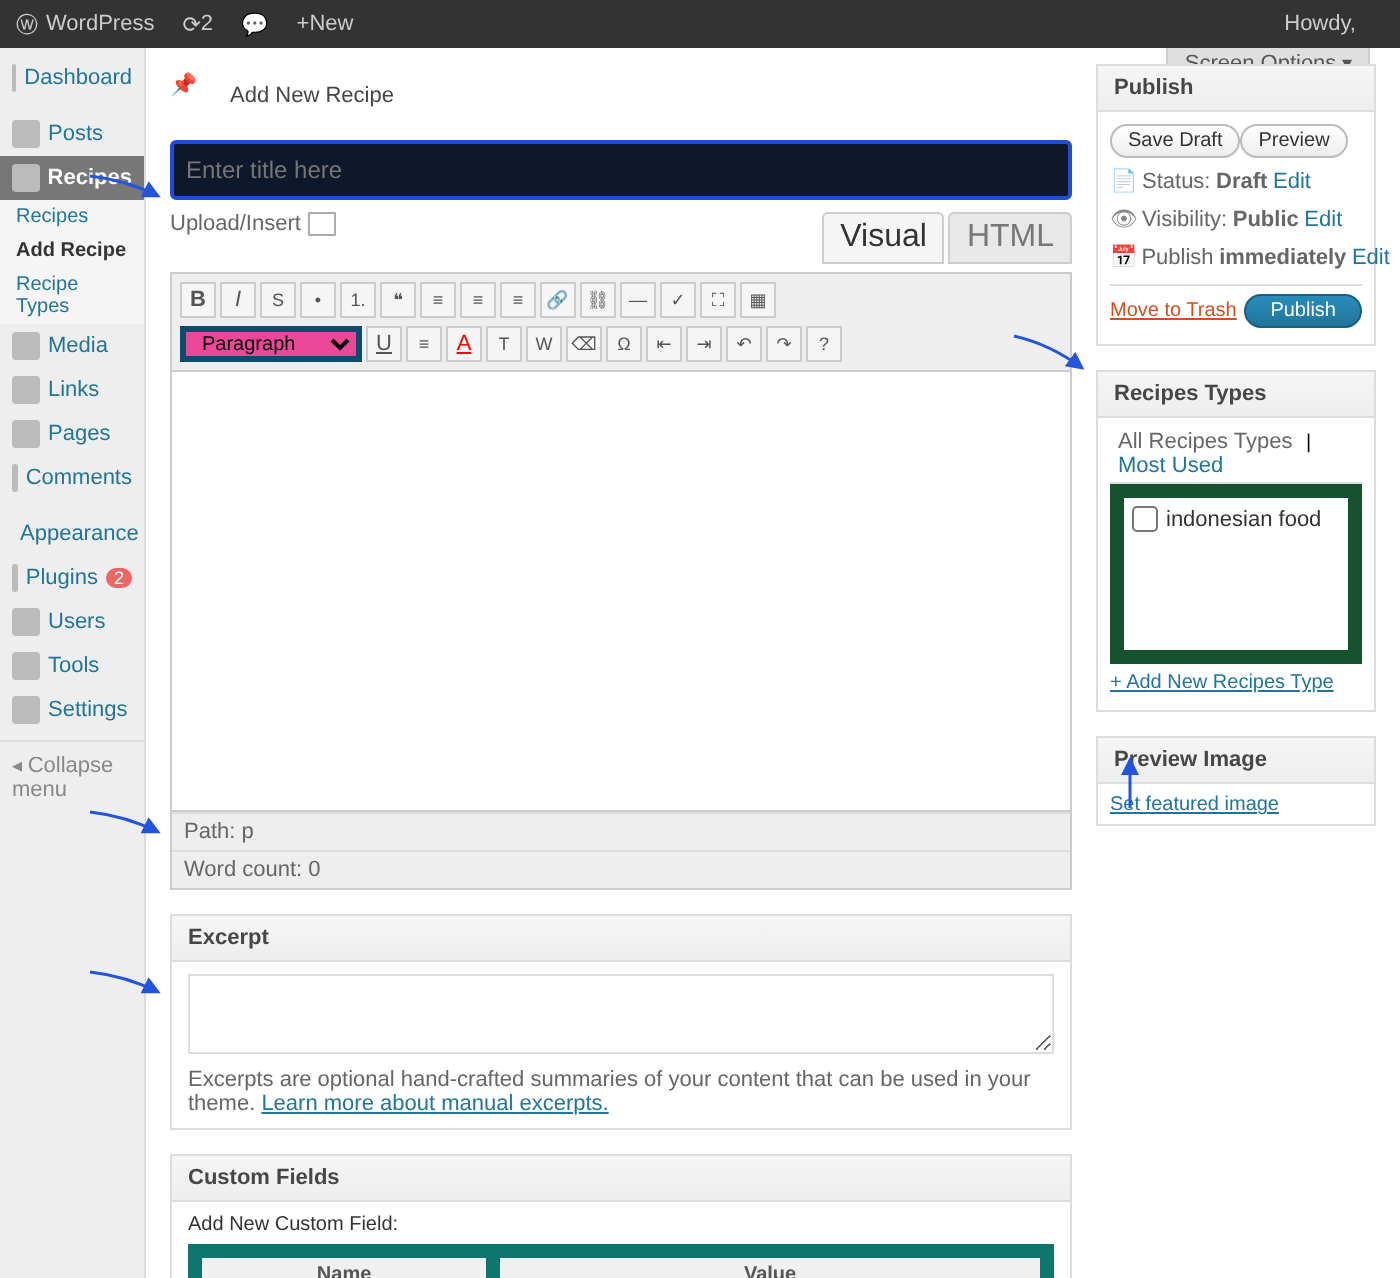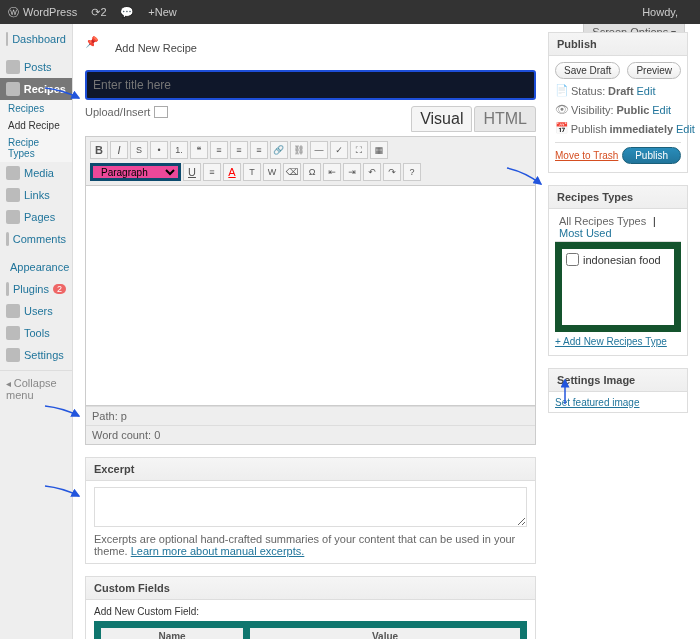--- a/index.html
+++ b/index.html
@@ -7,21 +7,21 @@
 .topbar{background:#333;color:#ccc;height:24px;display:flex;align-items:center;padding:0 8px;font-size:11px}
 .topbar .tb-item{margin-right:14px;color:#ccc;cursor:pointer;display:flex;align-items:center}
 .topbar .tb-right{margin-left:auto}
 .topbar .icon{margin-right:4px}
 .screen-opts{background:#dfdfdf;color:#555;font-size:10px;padding:2px 8px;border-radius:0 0 3px 3px;position:absolute;right:15px;top:24px;border:1px solid #ccc;border-top:none;cursor:pointer}
 .wrap{display:flex}
 .sidebar{width:73px;background:#eee;border-right:1px solid #ddd;padding-top:4px;min-height:610px}
 .sidebar .menu-item{padding:4px 6px;color:#21759b;cursor:pointer;display:flex;align-items:center;font-size:10px}
 .sidebar .menu-item.current{background:#777;color:#fff;font-weight:bold}
 .sidebar .sub{padding:3px 6px 3px 8px;color:#21759b;font-size:10px;cursor:pointer;background:#f5f5f5}
-.sidebar .sub.bold{font-weight:normal;color:#333}
+.sidebar .sub.bold{font-weight:bold;color:#333}
 .sidebar .mi-icon{width:14px;height:14px;margin-right:4px;display:inline-block;background:#bbb;border-radius:2px}
 .sidebar .sep{height:6px}
 .sidebar .collapse{padding:6px;color:#888;font-size:10px;cursor:pointer;border-top:1px solid #ddd;margin-top:4px}
 .sidebar .badge{background:#e66;color:#fff;border-radius:8px;padding:0 4px;margin-left:4px;font-size:9px}
 .main{flex:1;padding:8px 12px;display:flex;gap:12px;position:relative}
 .content{flex:1;min-width:0}
 .meta{width:140px}
 h1.page-title{font-size:18px;font-weight:normal;color:#464646;margin:4px 0 10px;display:flex;align-items:center}
 h1.page-title .pin-icon{width:24px;height:24px;margin-right:6px;color:#999}
 .title-input{width:100%;padding:6px;font-size:12px;color:#888;border:2px solid #1d4ed8;border-radius:3px;background:#0f172a}
@@ -243,21 +243,21 @@
             </table>
 
     </div>
   </div>
 </div>
 
 <div class="meta">
   <div class="postbox">
     <h3>Publish</h3>
     <div class="inside">
-      <div style="display:flex;justify-content:space-between;padding:2px 0">
+      <div style="display:flex;padding:2px 0">
         <button class="btn">Save Draft</button>
         <button class="btn">Preview</button>
       </div>
       <div class="meta-row"><span class="mi">📄</span><span>Status:</span>&nbsp;<b>Draft</b>&nbsp;<a href="#">Edit</a></div>
       <div class="meta-row"><span class="mi">👁</span><span>Visibility:</span>&nbsp;<b>Public</b>&nbsp;<a href="#">Edit</a></div>
       <div class="meta-row"><span class="mi">📅</span><span>Publish</span>&nbsp;<b>immediately</b>&nbsp;<a href="#">Edit</a></div>
       <div class="pub-actions">
         <span class="trash">Move to Trash</span>
         <button class="btn-primary">Publish</button>
       </div>
@@ -272,21 +272,21 @@
         <label>
                 <input type="checkbox" style="">
                 <span>indonesian food</span>
               </label>
       </div>
       <a class="addtax">+ Add New Recipes Type</a>
     </div>
   </div>
 
   <div class="postbox">
-    <h3>Settings Image</h3>
+    <h3>Preview Image</h3>
     <div class="inside">
       <a href="#" style="color:#21759b;font-size:10px;text-decoration:underline">Set featured image</a>
     </div>
   </div>
 </div>
 
 <svg class="arrow" style="left:-30px;top:60px" width="40" height="20">
         <defs>
           <marker id="ah" markerWidth="6" markerHeight="6" refX="5" refY="3" orient="auto">
             <path d="M0,0 L6,3 L0,6 Z" fill="#2255dd"></path>

